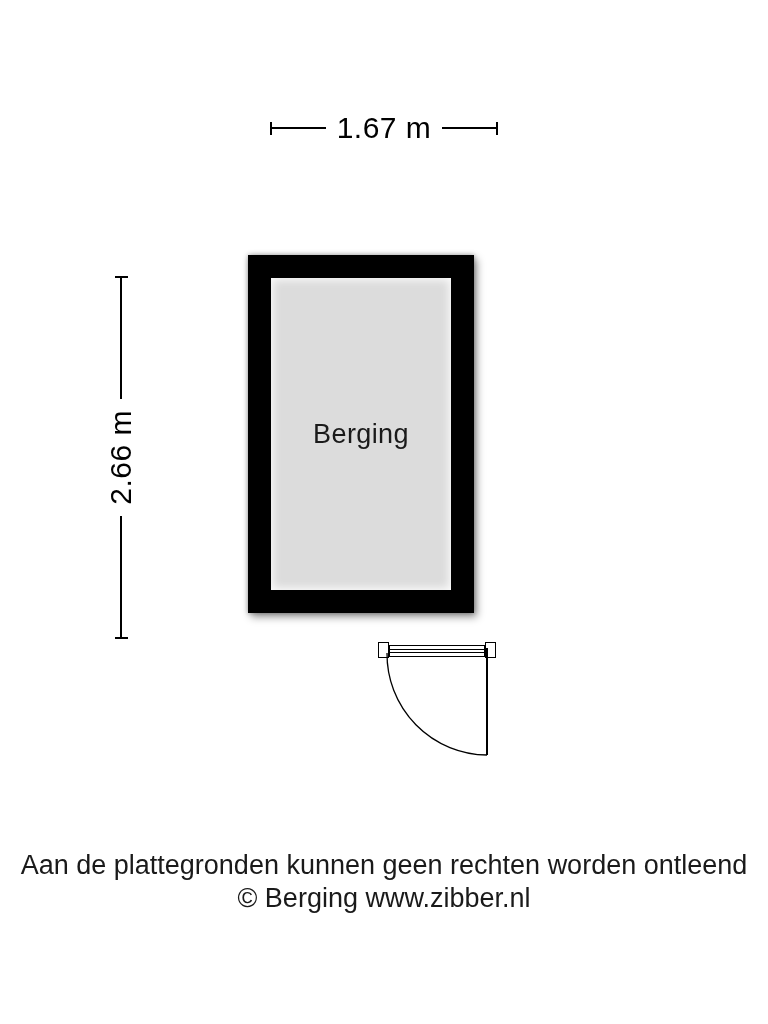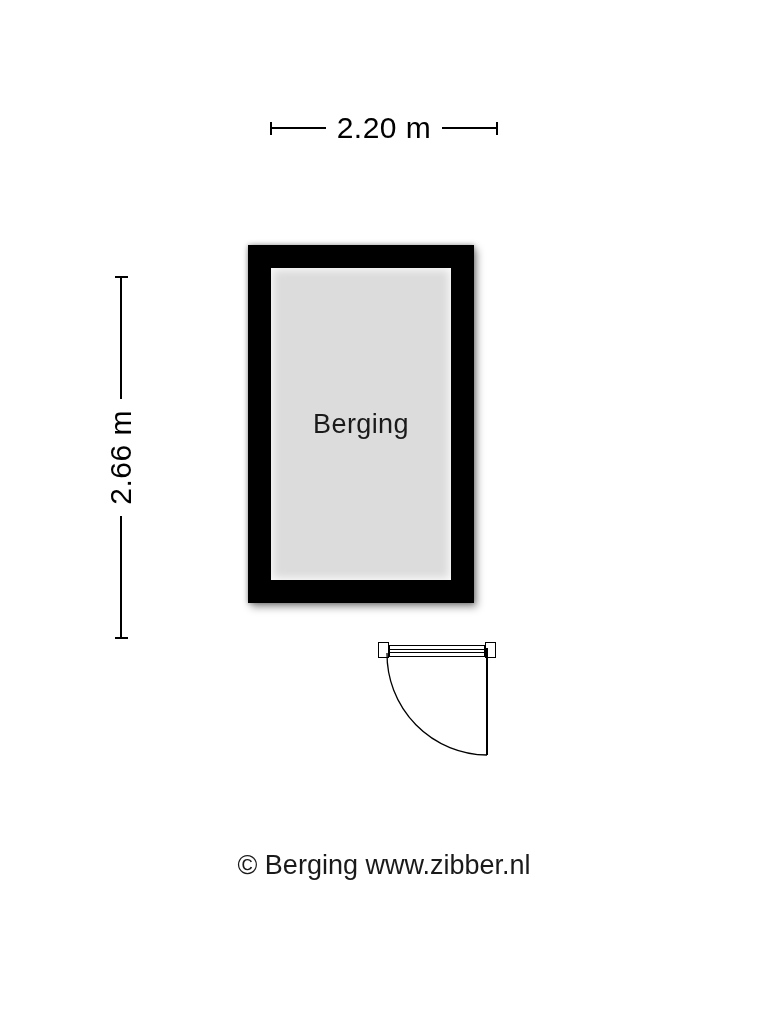--- a/index.html
+++ b/index.html
@@ -15,21 +15,21 @@
     background: #ffffff;
     font-family: "Liberation Sans", "DejaVu Sans", sans-serif;
     color: var(--text);
     overflow: hidden;
   }
   .plan { position: absolute; inset: 0; }
 
   
   .room {
     position: absolute;
-    left: 248px; top: 245px;
+    left: 248px; top: 255px;
     width: 226px; height: 358px;
     border: 23px solid var(--wall);
     background: var(--floor);
     box-shadow: 3px 4px 8px rgba(0,0,0,0.40),
                 0 0 5px rgba(0,0,0,0.35),
                 inset 0 0 9px 2px rgba(255,255,255,0.9);
     display: flex; align-items: center; justify-content: center;
   }
   .room-label {
     font-size: 27px;
@@ -120,21 +120,21 @@
   }
 </style>
 </head>
 <body>
 
 <div class="plan">
 
   <div class="dim dim-h">
     <div class="tick"></div>
     <div class="seg"></div>
-    <div class="dim-label">2.20 m</div>
+    <div class="dim-label">1.67 m</div>
     <div class="seg"></div>
     <div class="tick"></div>
   </div>
 
   <div class="dim dim-v">
     <div class="tick"></div>
     <div class="seg"></div>
     <div class="dim-label">2.66 m</div>
     <div class="seg"></div>
     <div class="tick"></div>
@@ -152,14 +152,15 @@
   <div class="door-jamb left"></div>
   <div class="door-jamb right"></div>
   <div class="door-leaf"></div>
   <svg class="door-arc" viewBox="0 0 104 104" width="104" height="104">
     <path d="M 2 0 A 101 101 0 0 0 102 102" fill="none" stroke="#000000" stroke-width="1.3"></path>
   </svg>
 
 </div>
 
 <div class="footer">
+  <div>Aan de plattegronden kunnen geen rechten worden ontleend</div>
   <div>© Berging www.zibber.nl</div>
 </div>
 
 </body></html>

